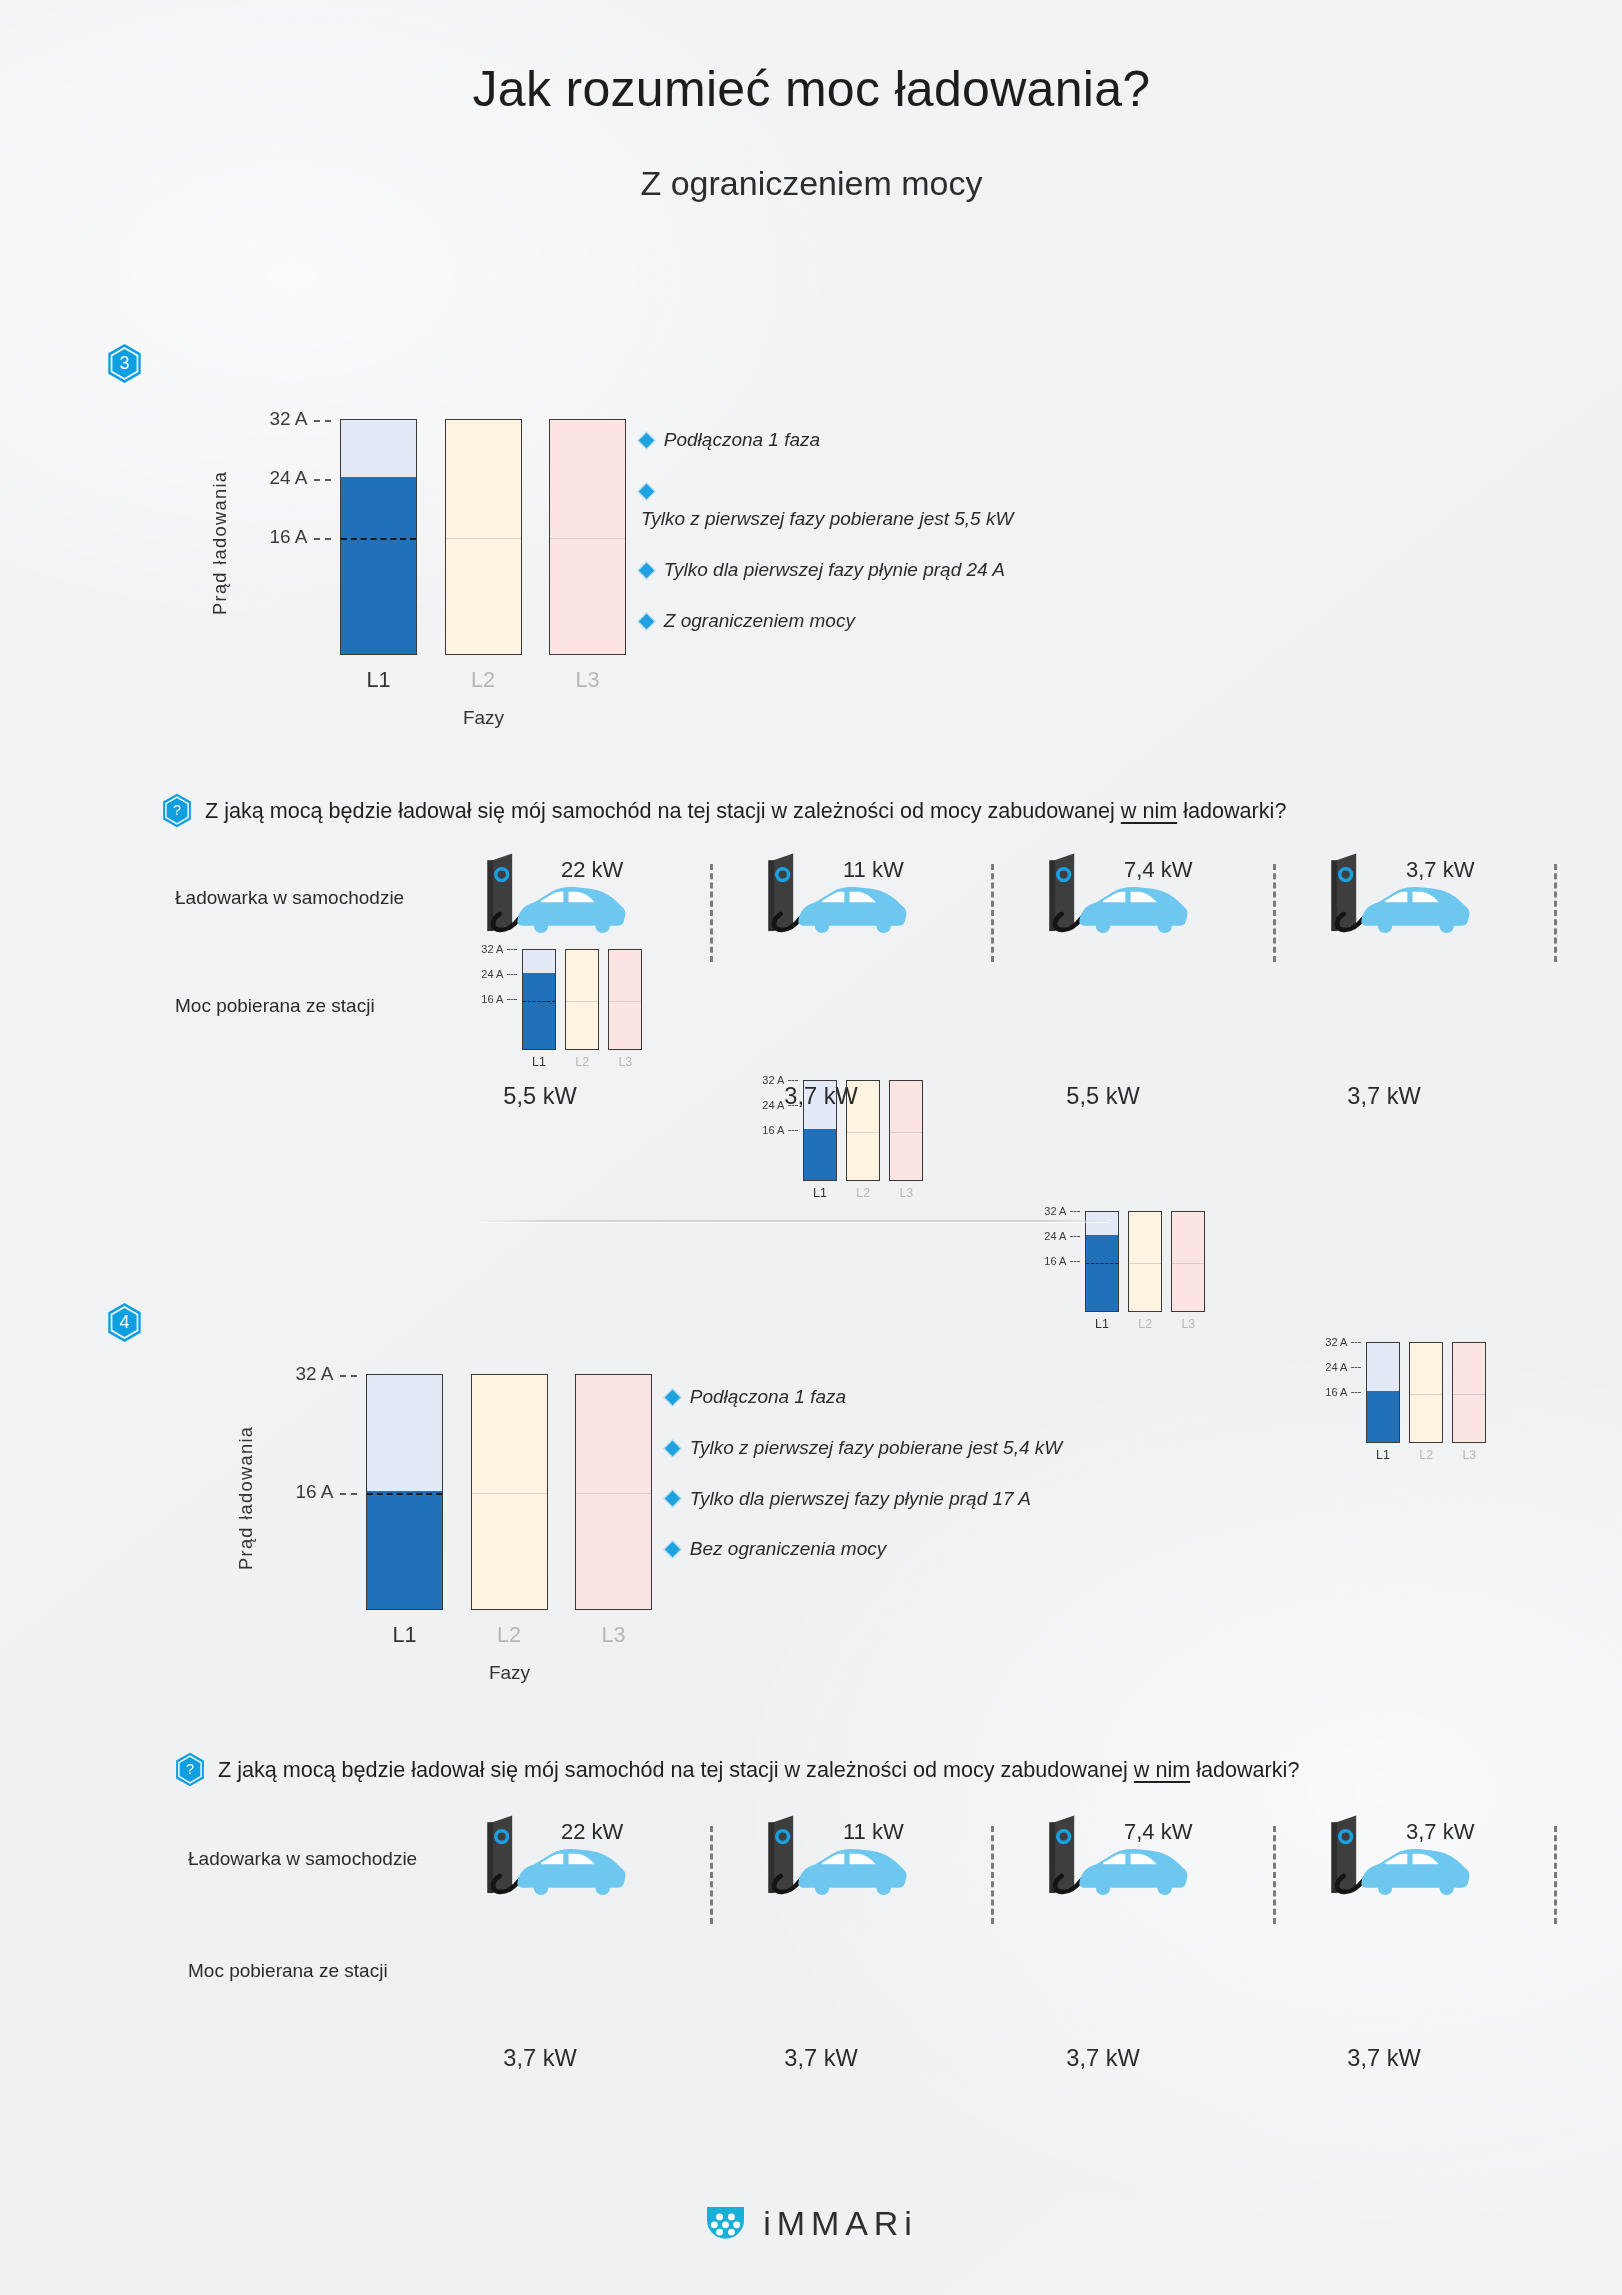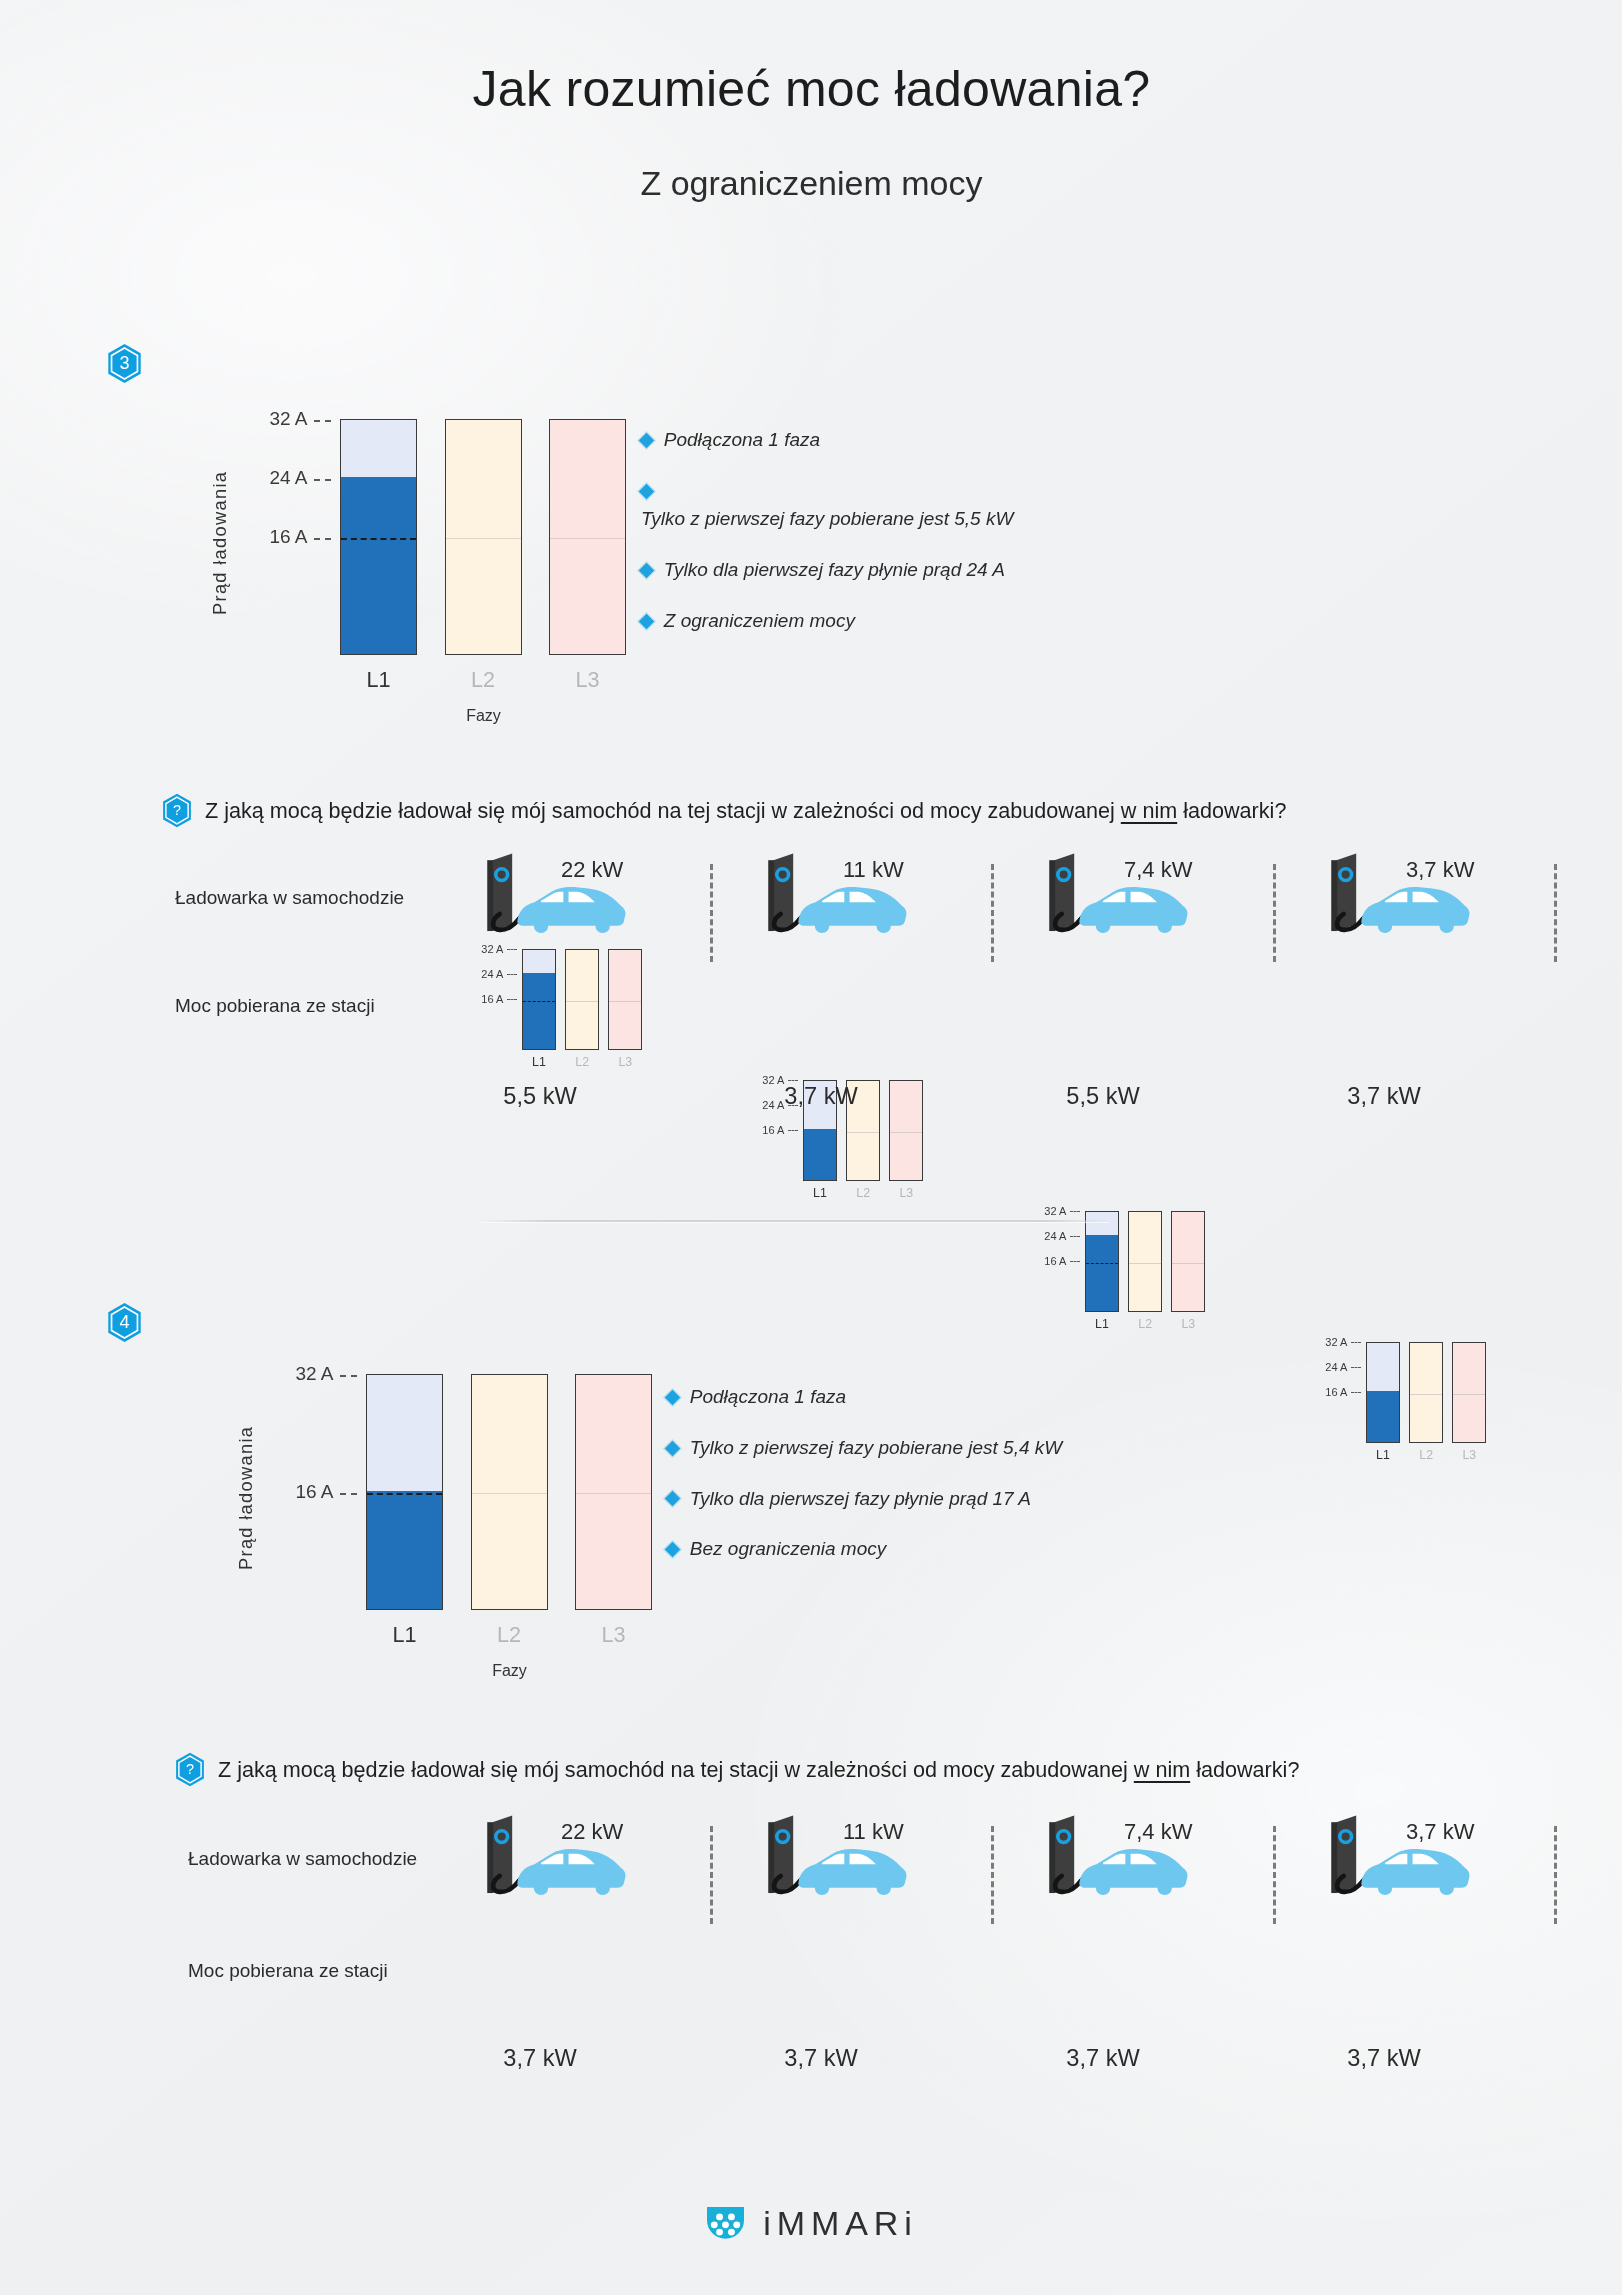--- a/index.html
+++ b/index.html
@@ -55,21 +55,21 @@
   }
   .bar.l1{ background:#e3e9f7; }
   .bar.l2{ background:#fdf3e0; border-color:#3a3a3a;}
   .bar.l3{ background:#fbe4e1; border-color:#3a3a3a;}
   .bar .fill{ position:absolute; left:0; right:0; bottom:0; background:#2071b9; }
   .bar .midline{ position:absolute; left:0; right:0; height:1.3px; background:rgba(160,160,160,.35); }
   .bar.l1 .midline{ border-top:2px dashed #1a1a1a; background:transparent; height:0;}
   .xlabels{ position:absolute; display:flex; }
   .xlab{ text-align:center; font-size:21.6px; color:#333; }
   .xlab.dim{ color:#b7b7b7; }
-  .xaxis-name{ position:absolute; font-size:16px; color:#333; text-align:center; }
+  .xaxis-name{ position:absolute; font-size:19px; color:#333; text-align:center; }
 
   
   .bullets{ position:absolute;font-style:italic; }
   .bullet{ display:flex; align-items:flex-start; gap:11.8px; }
   .dmd{ width:11px;height:11px;background:#1fa3e0; transform:rotate(45deg); flex:none; margin-top:5.9px;
         box-shadow:0 0 0 1.3px rgba(120,200,235,.45); }
   .bullet .btxt{ font-size:19px; color:#2b2b2b; line-height:1.2; }
 
   
   .qrow{ position:absolute; display:flex; align-items:center; gap:13px; }

